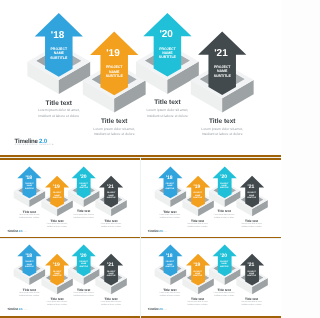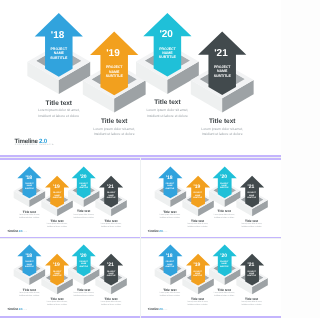--- a/index.html
+++ b/index.html
@@ -1,17 +1,17 @@
 <!DOCTYPE html>
 <html><head>
 <meta charset="utf-8">
 <style>
   html,body{margin:0;padding:0;}
   body{width:281px;height:318px;background:#fdfdfd;font-family:"Liberation Sans",sans-serif;overflow:hidden;-webkit-font-smoothing:antialiased;text-rendering:geometricPrecision;}
-  .page{position:relative;width:281px;height:318px;background:#c4b5fd;}
+  .page{position:relative;width:281px;height:318px;background:#a16207;}
   .slide{position:relative;overflow:hidden;background:#ffffff;}
   .slide svg{display:block;position:absolute;left:0;top:0;}
   .hero{position:absolute;left:0;top:0;width:281px;height:155px;}
   .thumbs{position:absolute;left:0;top:155px;width:281px;height:163px;}
   .tcell{position:absolute;background:#fff;}
   .logo{transform:translateZ(0);position:absolute;font-weight:bold;letter-spacing:-0.2px;color:#3c4245;white-space:nowrap;}
   .logo .v{color:#31a3dd;}
   .tag{transform:translateZ(0);position:absolute;color:#b9c0c4;white-space:nowrap;}
   .cap{transform:translateZ(0);position:absolute;white-space:pre;text-align:center;color:#ffffff;font-weight:bold;line-height:1.18;}
   .yr{transform:translateZ(0);position:absolute;color:#ffffff;font-weight:bold;white-space:nowrap;}

